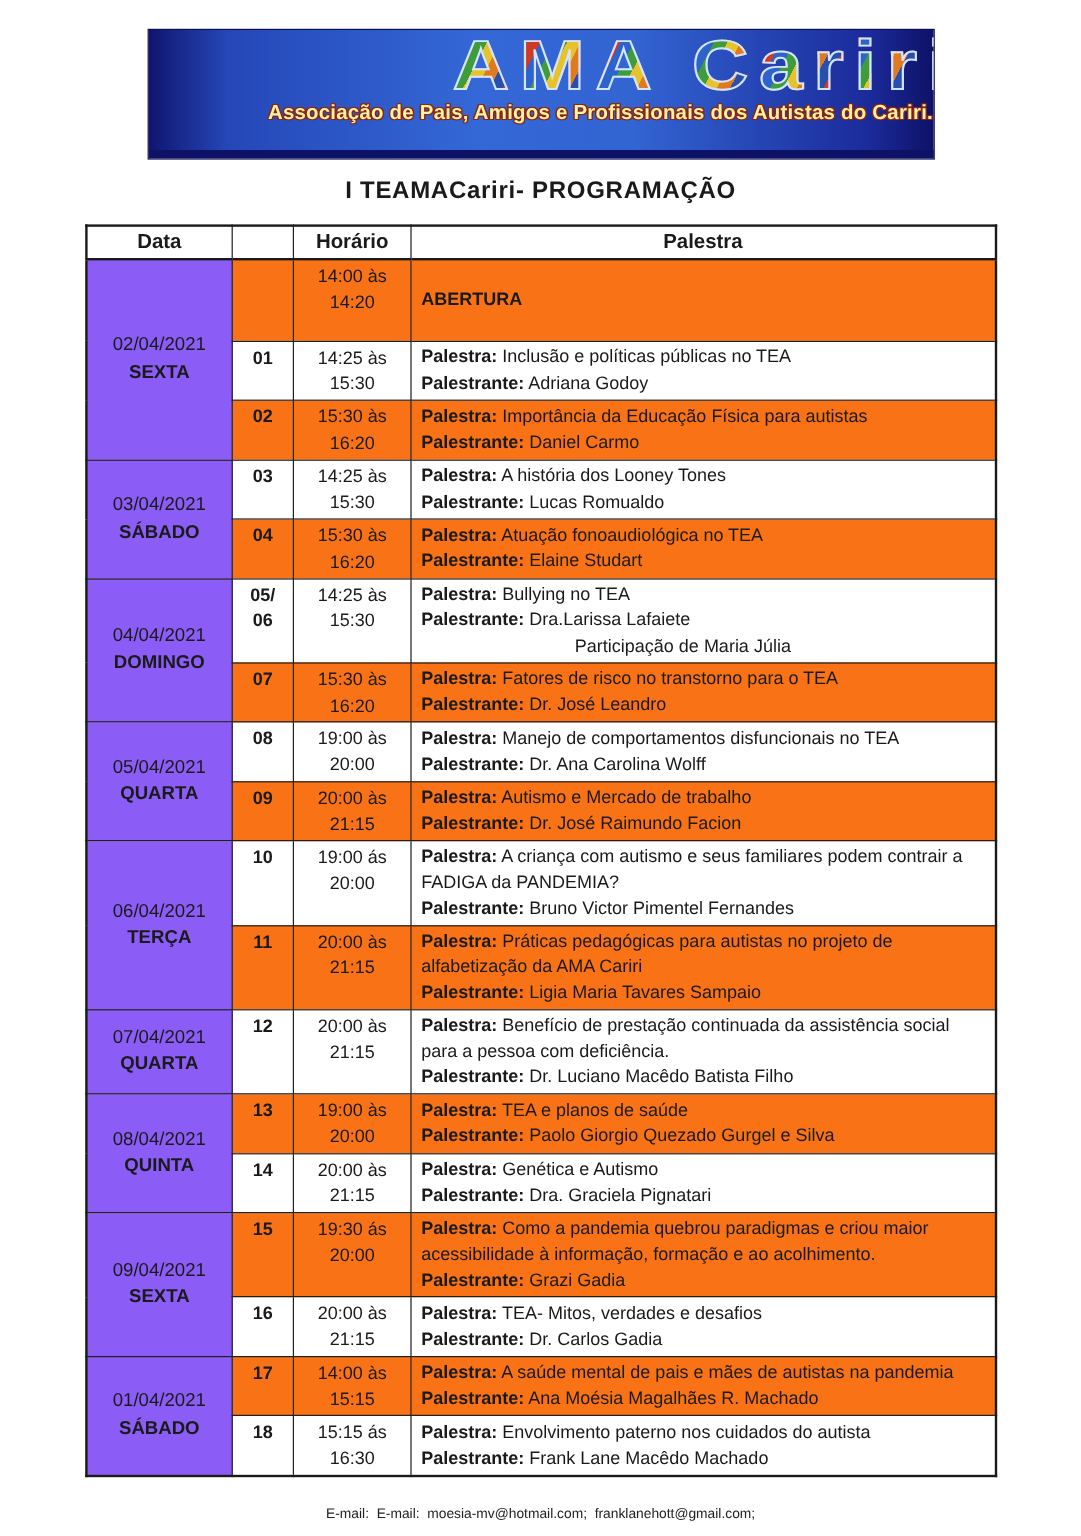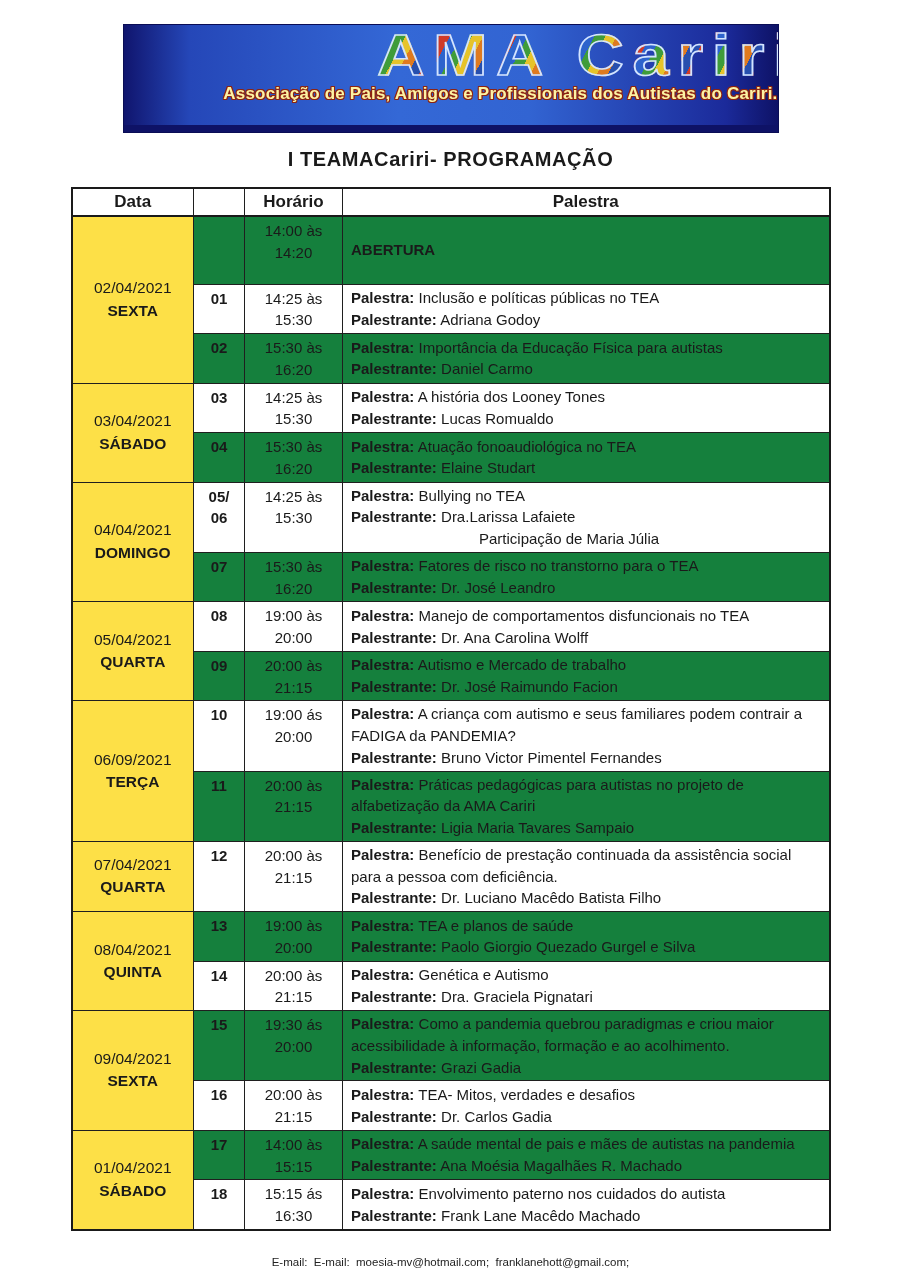--- a/index.html
+++ b/index.html
@@ -81,22 +81,22 @@
     padding: 3px 2px;
     border-bottom: 2px solid #1a1a1a;
     background: #ffffff;
   }
   td {
     font-size: 15px;
     line-height: 1.45;
     vertical-align: middle;
     padding: 2px 3px;
   }
-  .shaded { background: #15803d; }
-  .date-cell { text-align: center; background: #fde047; }
+  .shaded { background: #f97316; }
+  .date-cell { text-align: center; background: #8b5cf6; }
   .date-line { font-size: 15.5px; }
   .weekday-line { font-size: 15.5px; font-weight: bold; }
   .num-cell {
     text-align: center;
     font-weight: bold;
     white-space: pre-line;
     vertical-align: top;
     padding-top: 3px;
   }
   .time-cell {
@@ -239,21 +239,21 @@
         <td class="num-cell shaded">09</td>
         <td class="time-cell shaded">20:00 às
 21:15</td>
         <td class="talk-cell shaded">
           <div class="talk-line"><b>Palestra:</b><span> Autismo e Mercado de trabalho</span></div>
           <div class="talk-line"><b>Palestrante:</b><span> Dr. José Raimundo Facion</span></div>
         </td>
       </tr>
       <tr>
         <td class="date-cell" rowspan="2">
-          <div class="date-line">06/09/2021</div>
+          <div class="date-line">06/04/2021</div>
           <div class="weekday-line">TERÇA</div>
         </td>
         <td class="num-cell">10</td>
         <td class="time-cell">19:00 ás
 20:00</td>
         <td class="talk-cell">
           <div class="talk-line"><b>Palestra:</b><span> A criança com autismo e seus familiares podem contrair a FADIGA da PANDEMIA?</span></div>
           <div class="talk-line"><b>Palestrante:</b><span> Bruno Victor Pimentel Fernandes</span></div>
         </td>
       </tr>

